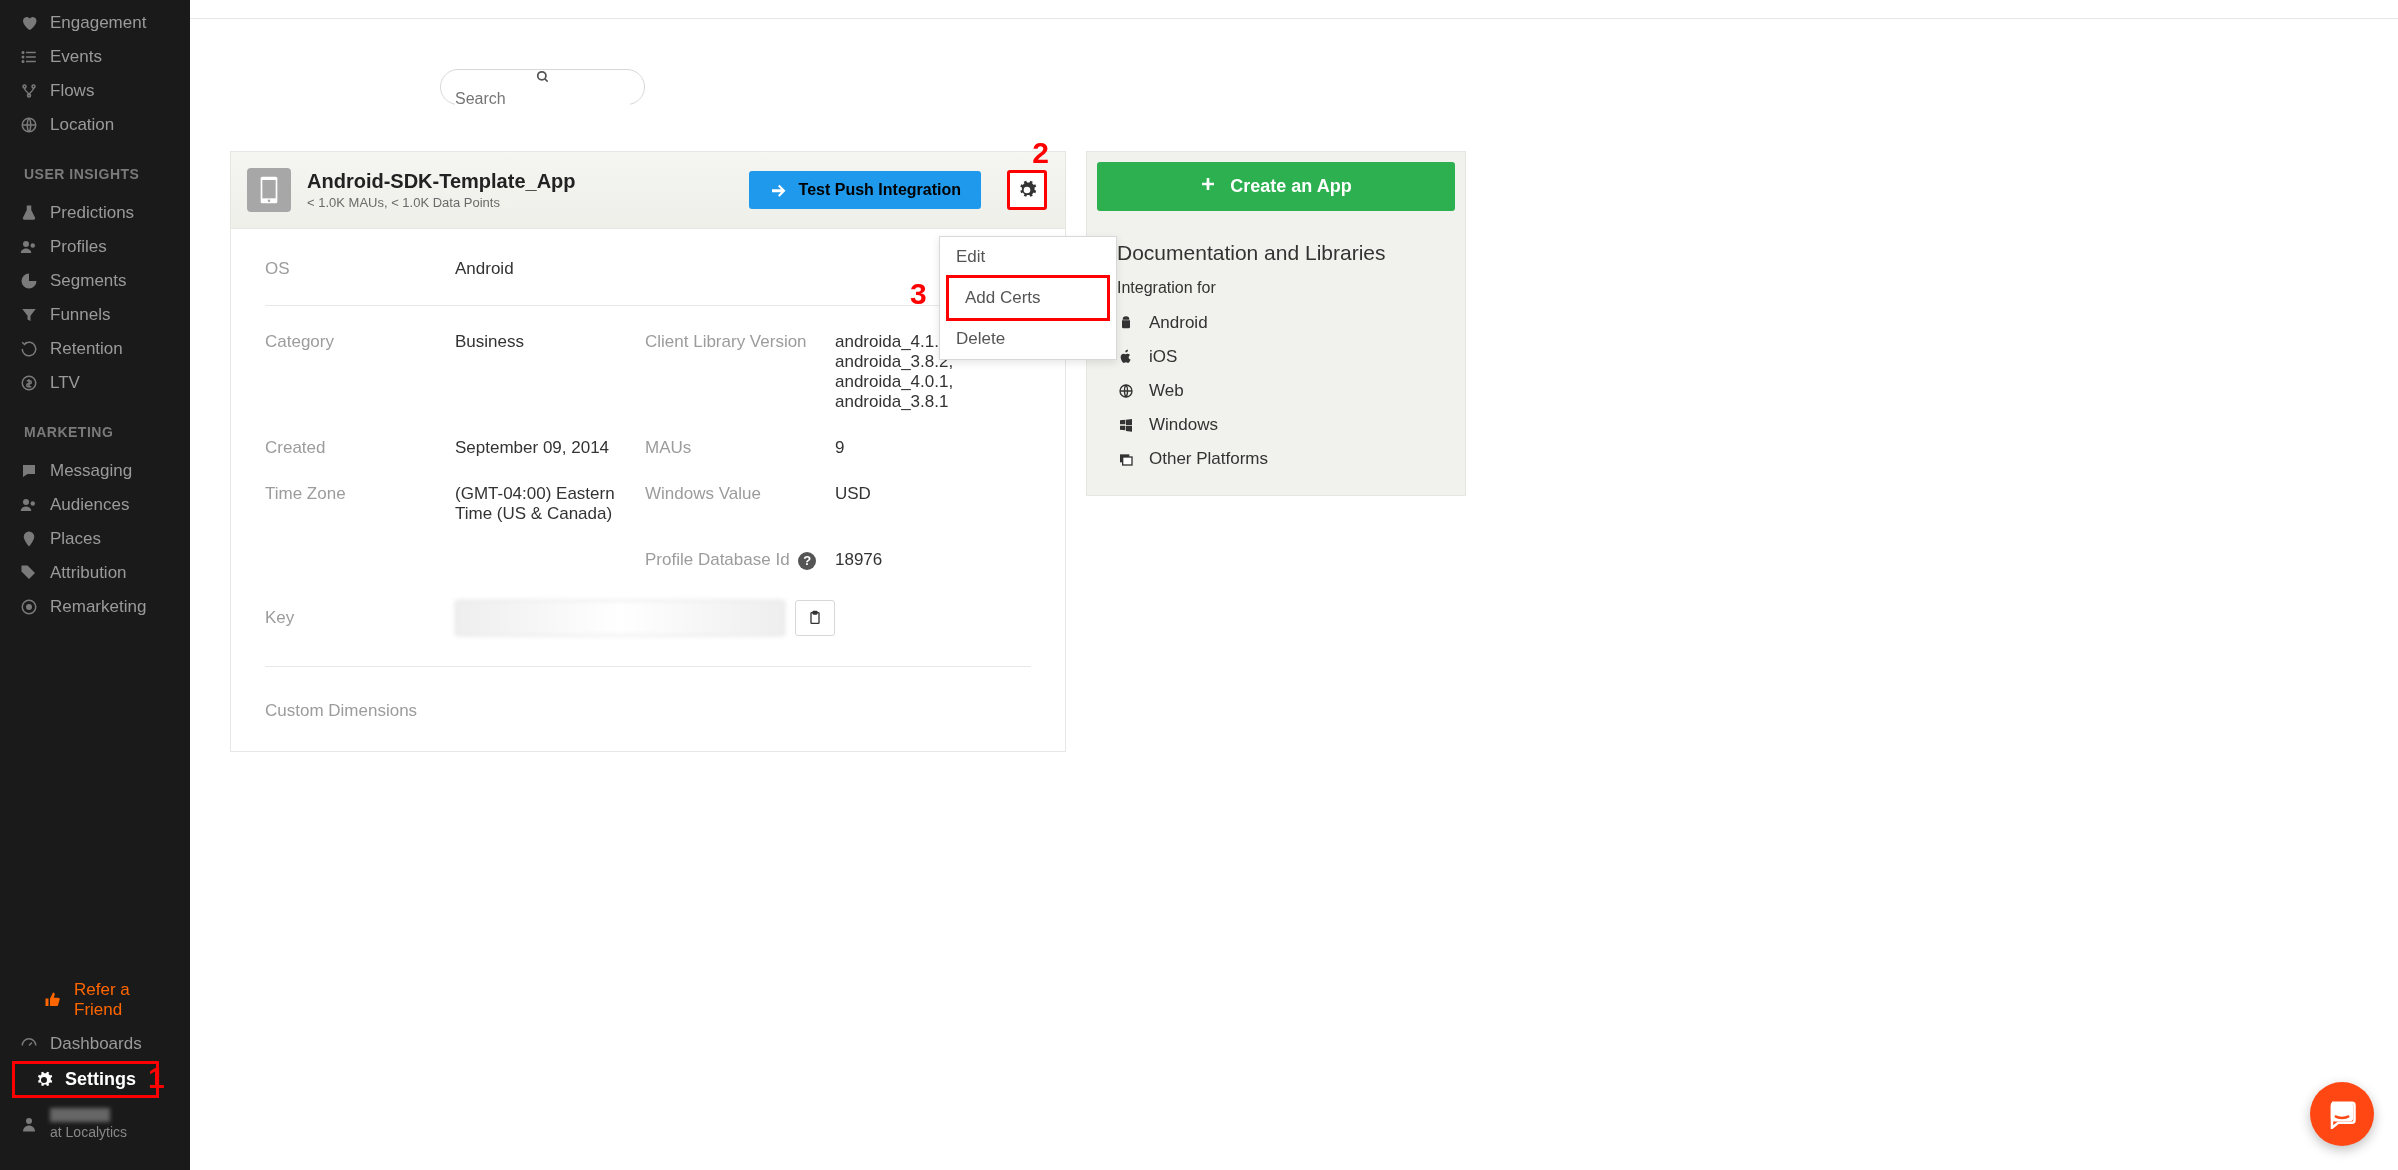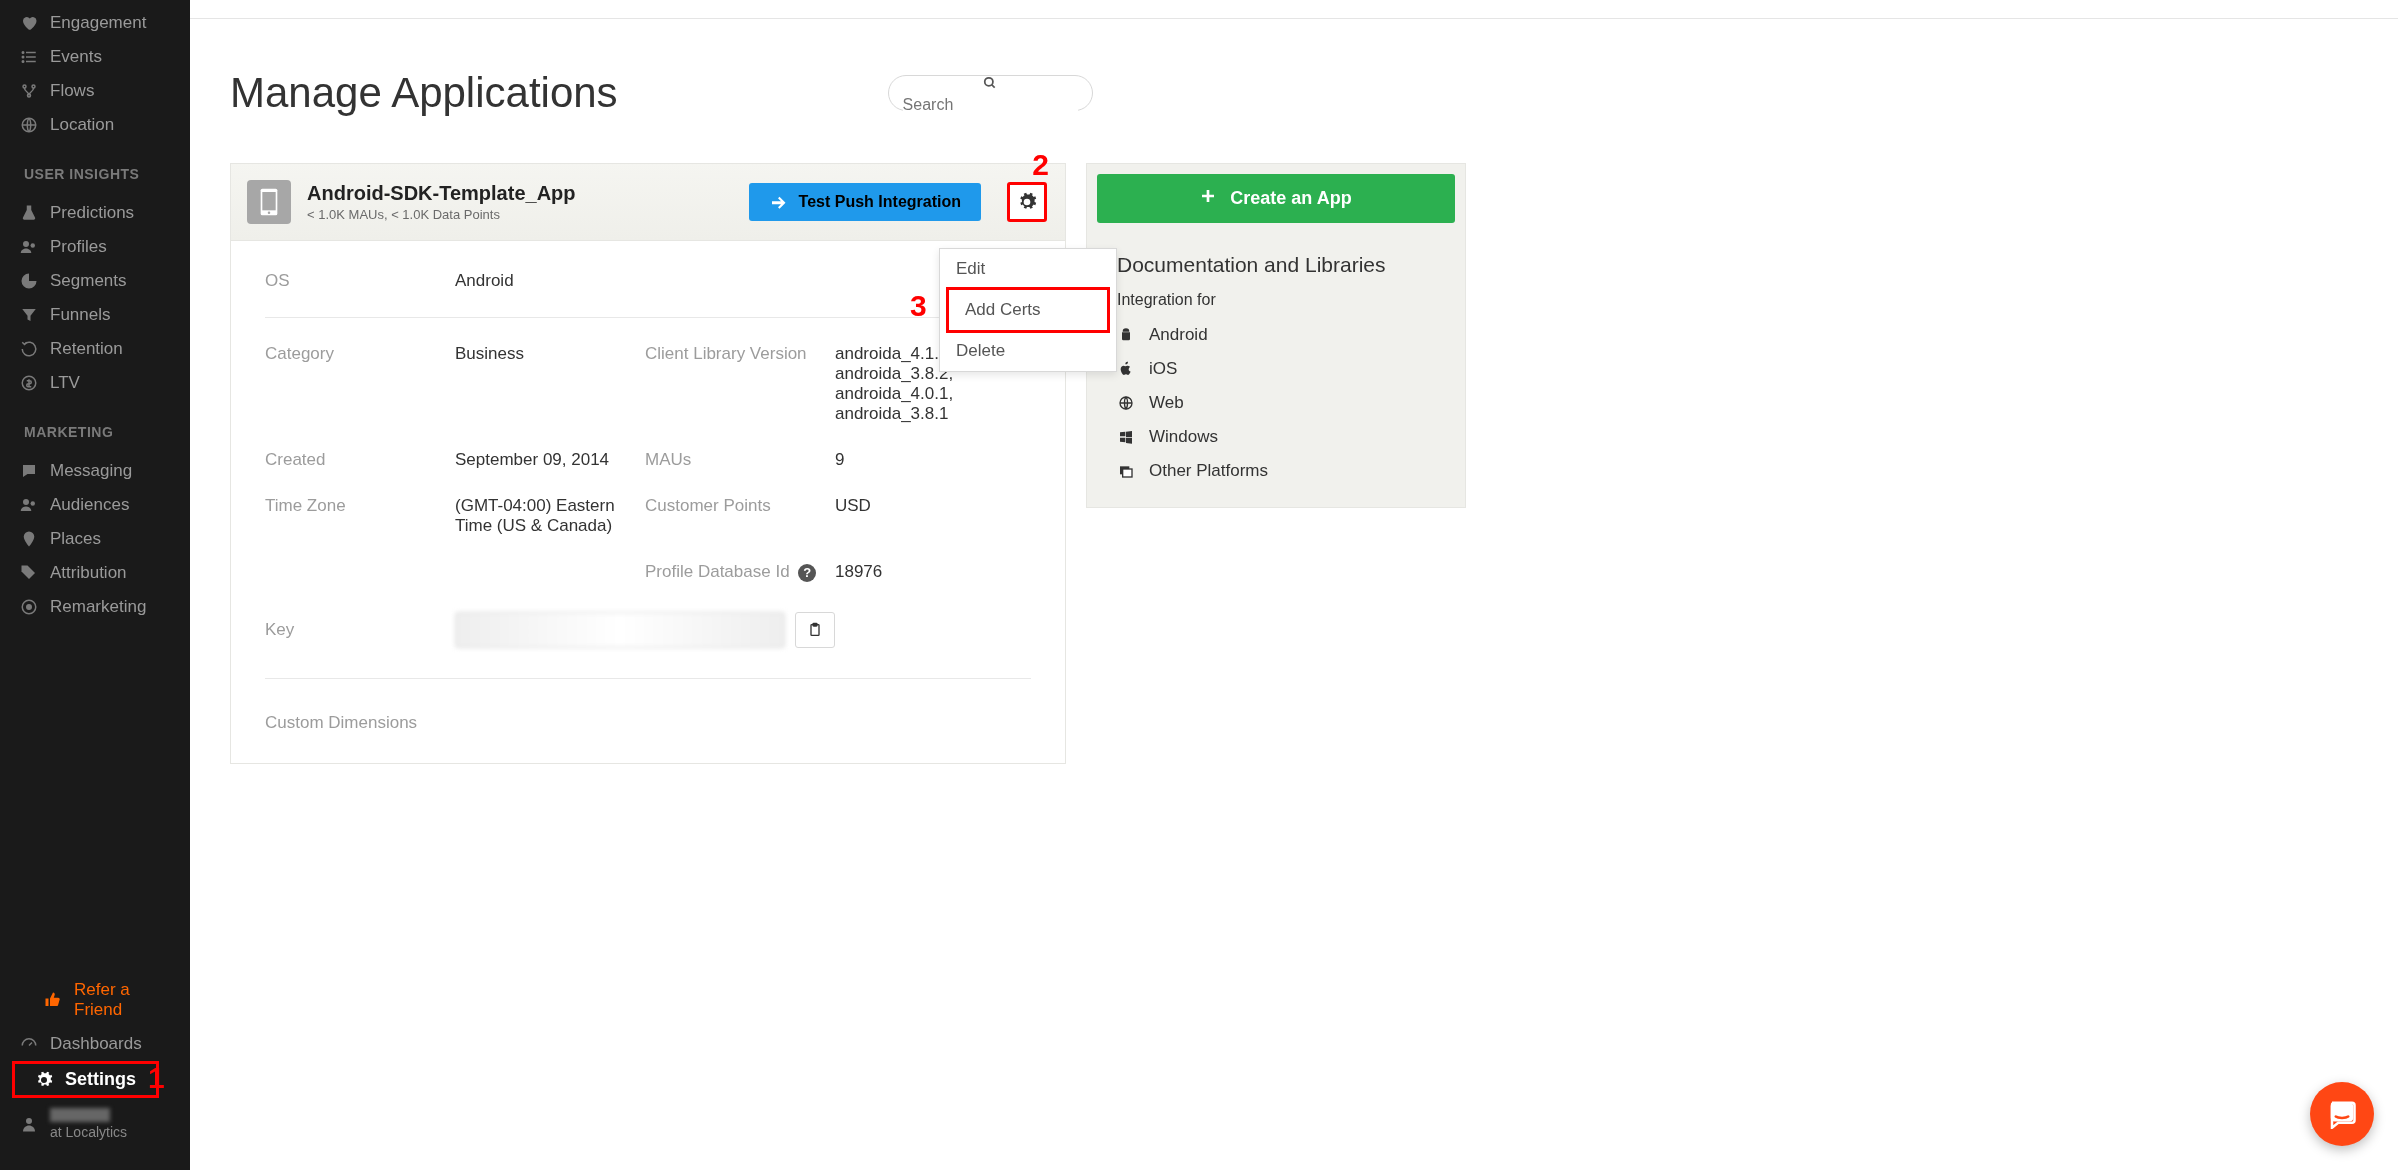--- a/index.html
+++ b/index.html
@@ -489,21 +489,20 @@
         <span>at Localytics</span>
       </span>
     </div>
   </div>
 </div>
 
 <div class="main">
   <div class="top-divider"></div>
   <div class="content">
     <div class="page-header">
-      <h1>Manage Applications</h1>
       <div class="search-wrap">
         <div class="search">
           <span>
               <svg width="14" height="14" viewBox="0 0 24 24" fill="none" stroke="#555" stroke-width="3">
                 <circle cx="10" cy="10" r="7"></circle>
                 <line x1="20" y1="20" x2="15" y2="15"></line>
               </svg>
             </span>
           <input type="text" placeholder="Search" style="">
         </div>
@@ -562,21 +561,21 @@
               <div class="lbl">Client Library Version</div>
               <div class="val" style="white-space:pre-line;">androida_4.1.0,<br>androida_3.8.2,<br>androida_4.0.1,<br>androida_3.8.1</div>
 
               <div class="lbl">Created</div>
               <div class="val">September 09, 2014</div>
               <div class="lbl">MAUs</div>
               <div class="val">9</div>
 
               <div class="lbl">Time Zone</div>
               <div class="val">(GMT-04:00) Eastern Time (US &amp; Canada)</div>
-              <div class="lbl">Customer Points</div>
+              <div class="lbl">Windows Value</div>
               <div class="val">USD</div>
 
               <div></div>
                 <div></div>
               <div class="lbl">
                 <span>Profile Database Id</span>
                 <span class="q-icon">?</span>
               </div>
               <div class="val">18976</div>
             </div>

